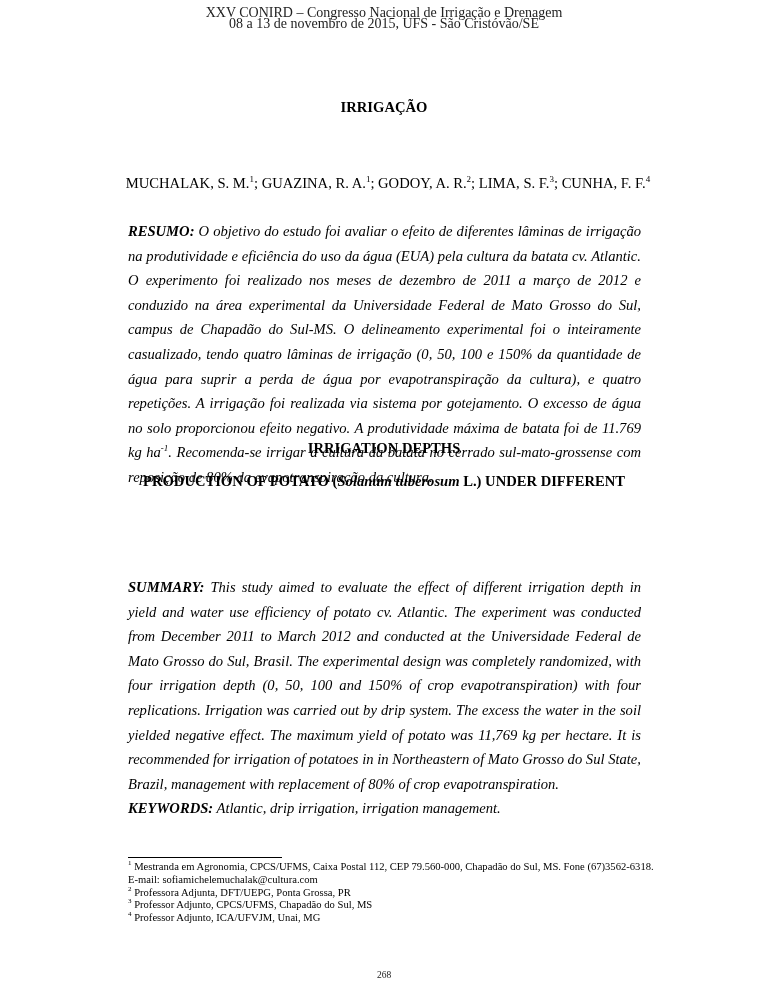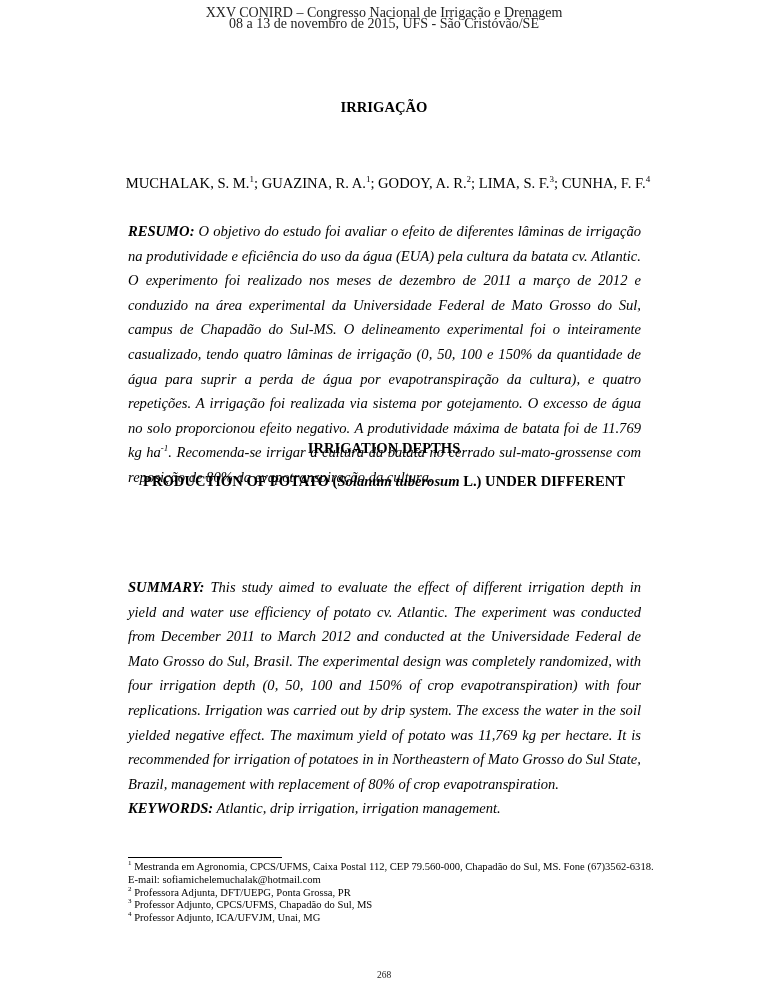--- a/index.html
+++ b/index.html
@@ -57,19 +57,19 @@
 
 <div class="block summary">
   <p class="lastline"><b>SUMMARY:</b><span> This study aimed to evaluate the effect of different irrigation depth in yield and water use efficiency of potato cv. Atlantic. The experiment was conducted from December 2011 to March 2012 and conducted at the Universidade Federal de Mato Grosso do Sul, Brasil. The experimental design was completely randomized, with four irrigation depth (0, 50, 100 and 150% of crop evapotranspiration) with four replications. Irrigation was carried out by drip system. The excess the water in the soil yielded negative effect. The maximum yield of potato was 11,769 kg per hectare. It is recommended for irrigation of potatoes in in Northeastern of Mato Grosso do Sul State, Brazil, management with replacement of 80% of crop evapotranspiration.</span></p>
   <p class="lastline"><b>KEYWORDS:</b><span> Atlantic, drip irrigation, irrigation management.</span></p>
 </div>
 
 <div class="hr-foot"></div>
 
 <div class="footnotes">
   <div><sup>1</sup><span> Mestranda em Agronomia, CPCS/UFMS, Caixa Postal 112, CEP 79.560-000, Chapadão do Sul, MS. Fone (67)3562-6318.</span></div>
-  <div><sup></sup><span>E-mail: sofiamichelemuchalak@hotmail.com</span></div>
+  <div><sup></sup><span>E-mail: sofiamichelemuchalak@cultura.com</span></div>
   <div><sup>2</sup><span> Professora Adjunta, DFT/UEPG, Ponta Grossa, PR</span></div>
   <div><sup>3</sup><span> Professor Adjunto, CPCS/UFMS, Chapadão do Sul, MS</span></div>
   <div><sup>4</sup><span> Professor Adjunto, ICA/UFVJM, Unai, MG</span></div>
 </div>
 
 <div class="pagenum">268</div>
 
 </body></html>

